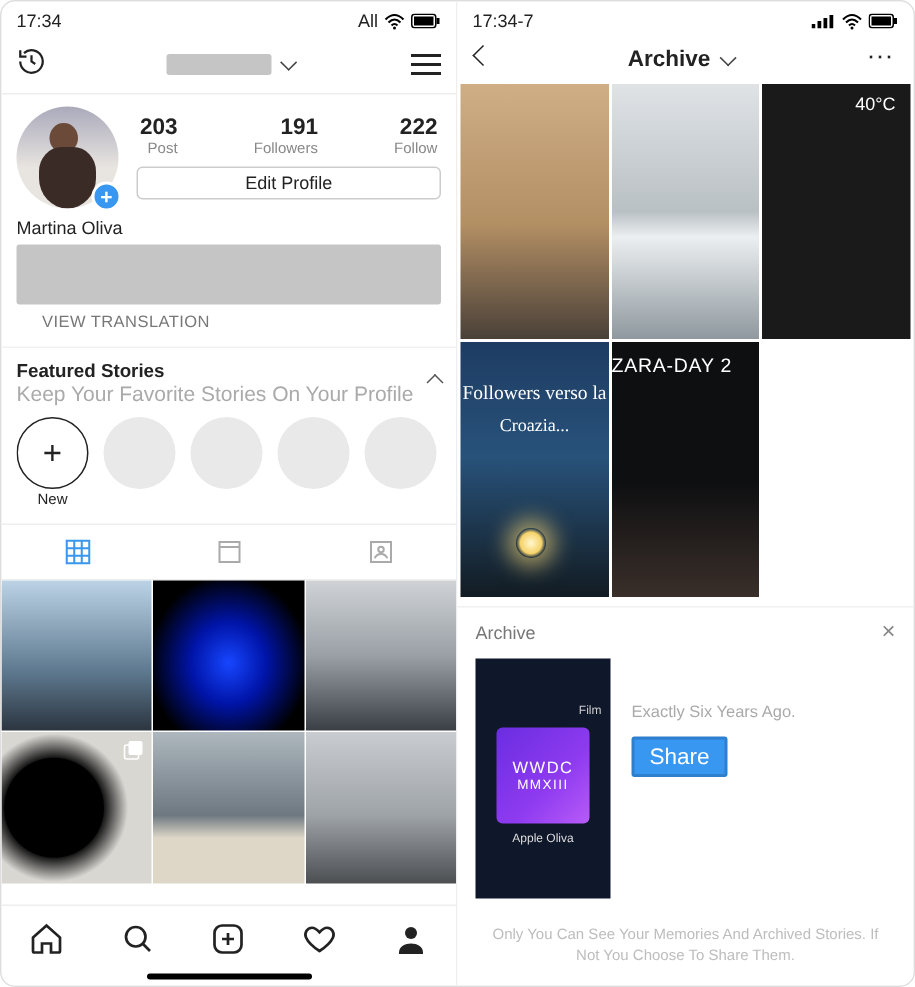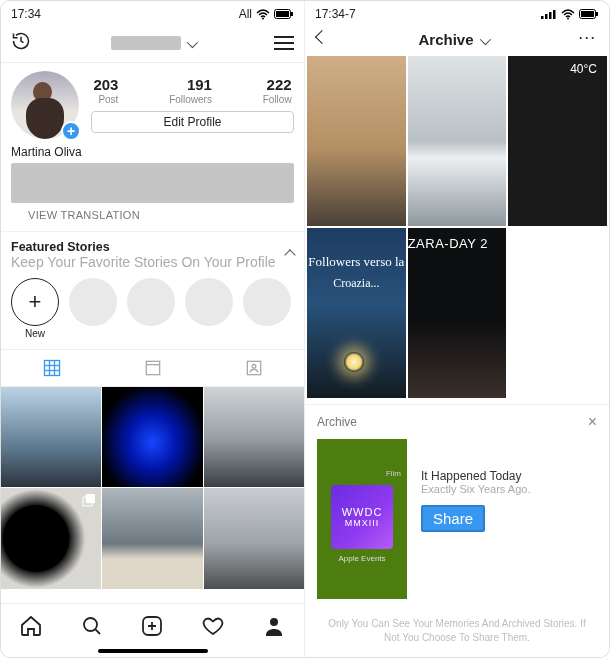--- a/index.html
+++ b/index.html
@@ -210,21 +210,21 @@
   
   .remember {
     margin-top:6px; padding:8px 12px 6px; border-top:1px solid #f0f0f0;
   }
   .remember-head{
     display:flex; justify-content:space-between; align-items:center;
     font-size:12px; color:#777; margin-bottom:8px;
   }
   .remember-body{ display:flex; gap:14px; align-items:flex-start; }
   .mem-thumb{
-    width:90px; height:160px; background:#4d7c0f; position:relative; overflow:hidden;
+    width:90px; height:160px; background:#0f172a; position:relative; overflow:hidden;
   }
   .mem-thumb .panel{
     position:absolute; left:14px; right:14px; top:46px; bottom:50px;
     background: linear-gradient(135deg,#6a2de0 0%,#8f3bf0 60%,#b85cf8 100%);
     border-radius:4px; display:flex; flex-direction:column; align-items:center; justify-content:center;
     color:#fff; font-size:8px;
   }
   .mem-thumb .caption{ position:absolute; bottom:36px; left:0;right:0; text-align:center; color:#ddd; font-size:8px; }
   .mem-text{ flex:1; padding-top:30px; }
   .mem-title{ font-size:12px; color:#333; }
@@ -454,24 +454,23 @@
       <span>Archive</span>
       <span style="font-size:16px;color:#888">×</span>
     </div>
     <div class="remember-body">
       <div class="mem-thumb">
         <div style="position:absolute;top:30px;right:6px;font-size:8px;color:#ccc">Film</div>
         <div class="panel">
           <div style="font-size:11px;letter-spacing:1px">WWDC</div>
           <div style="font-size:9px;letter-spacing:1px">MMXIII</div>
         </div>
-        <div class="caption">Apple Events</div>
+        <div class="caption">Apple Oliva</div>
       </div>
       <div class="mem-text">
-        <div class="mem-title">It Happened Today</div>
         <div class="mem-sub">Exactly Six Years Ago.</div>
         <div class="share-btn">Share</div>
       </div>
     </div>
   </div>
 
   <div class="mem-footer">Only You Can See Your Memories And Archived Stories. If Not You Choose To Share Them.</div>
   <div class="home-ind"></div>
 </div>
 

